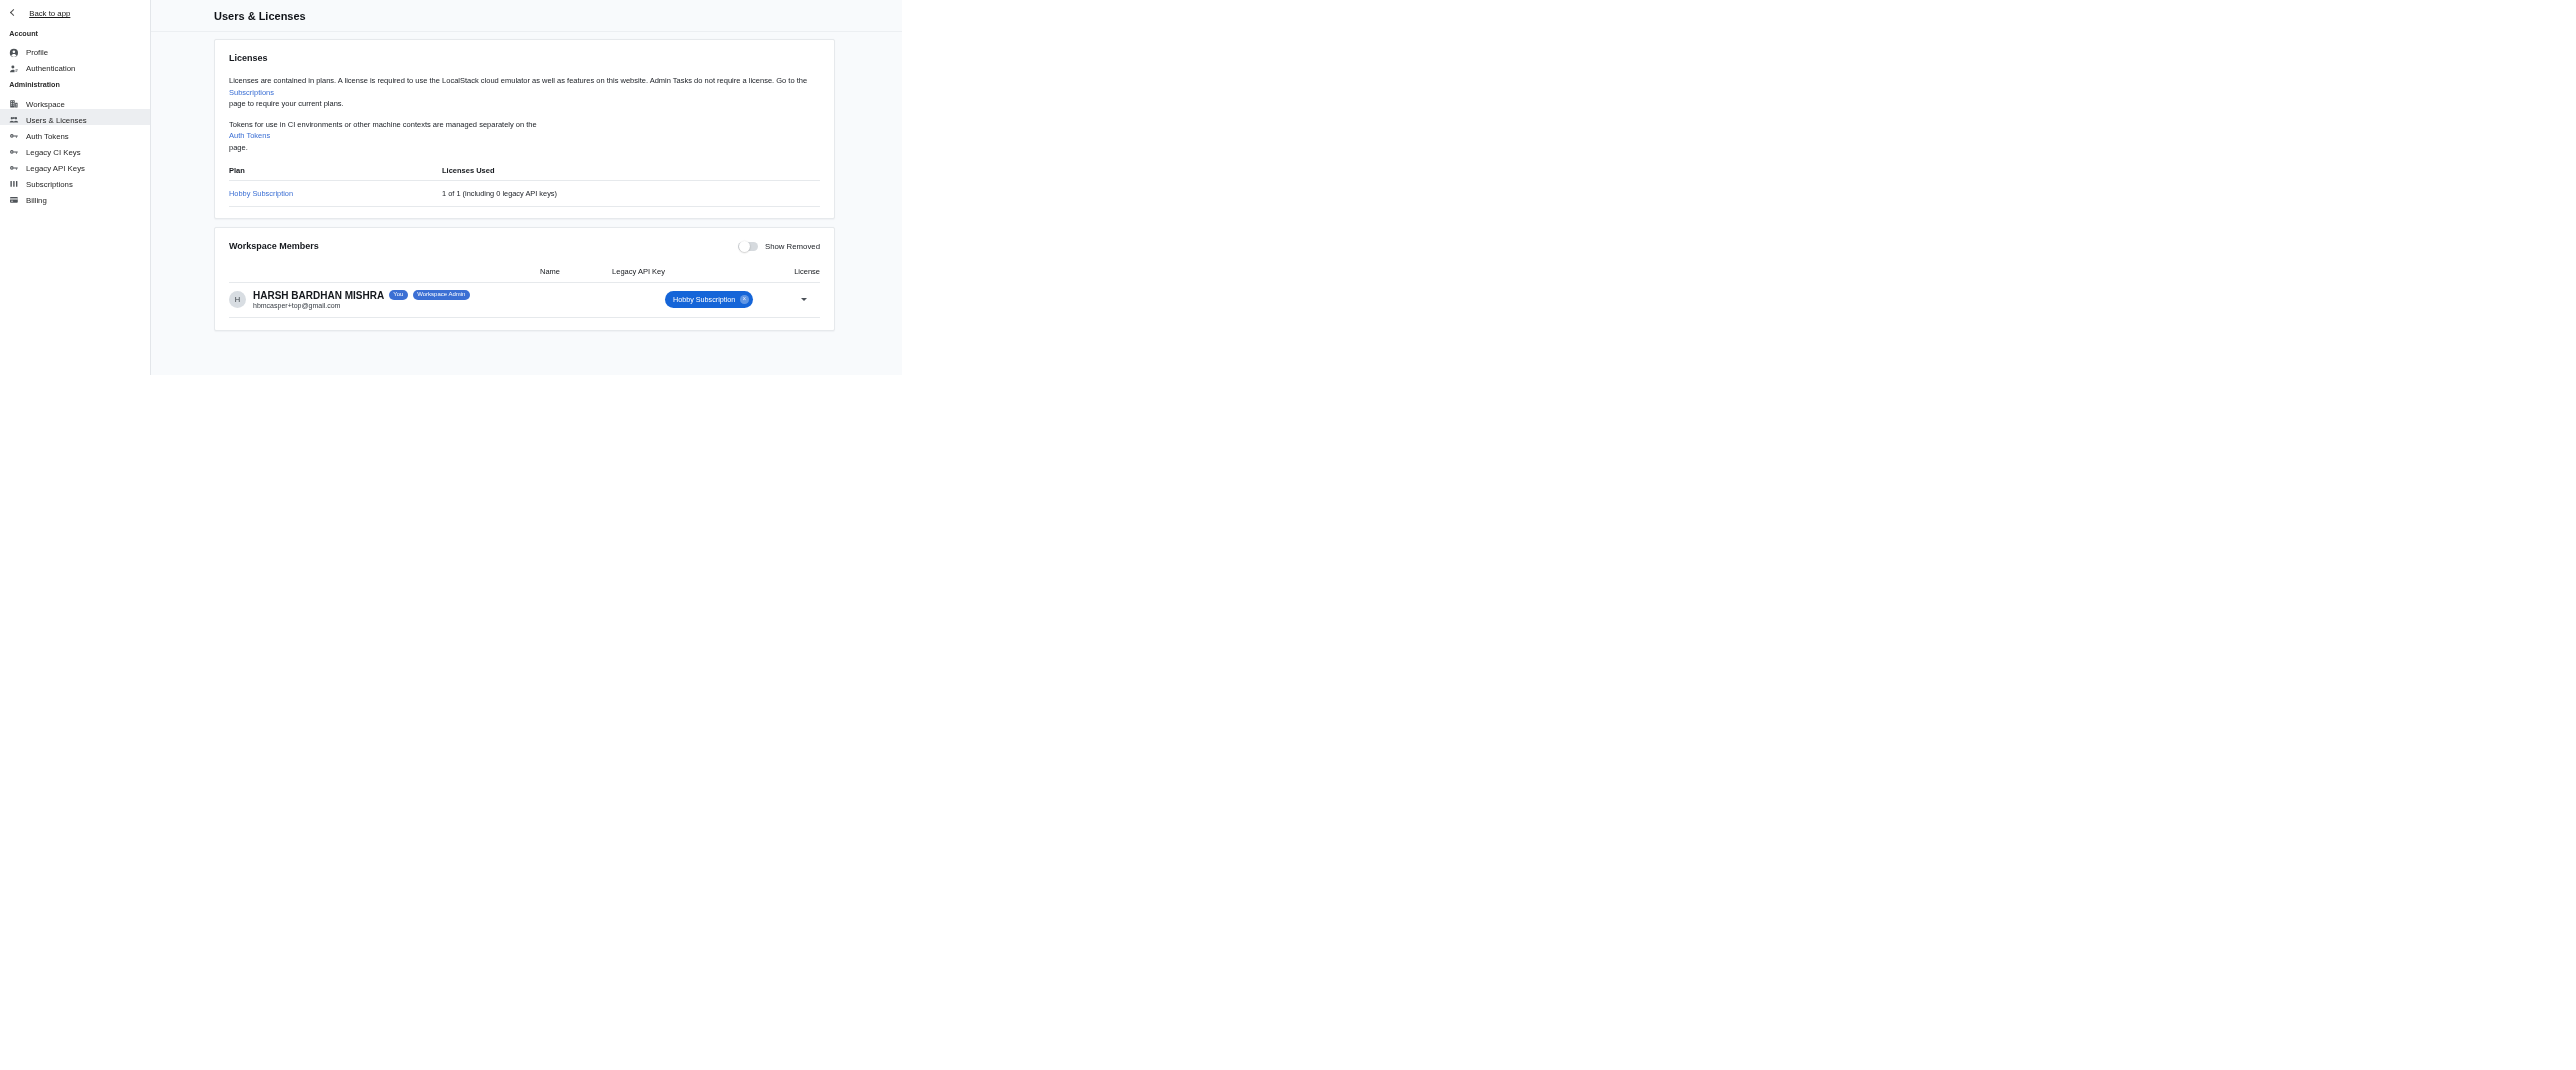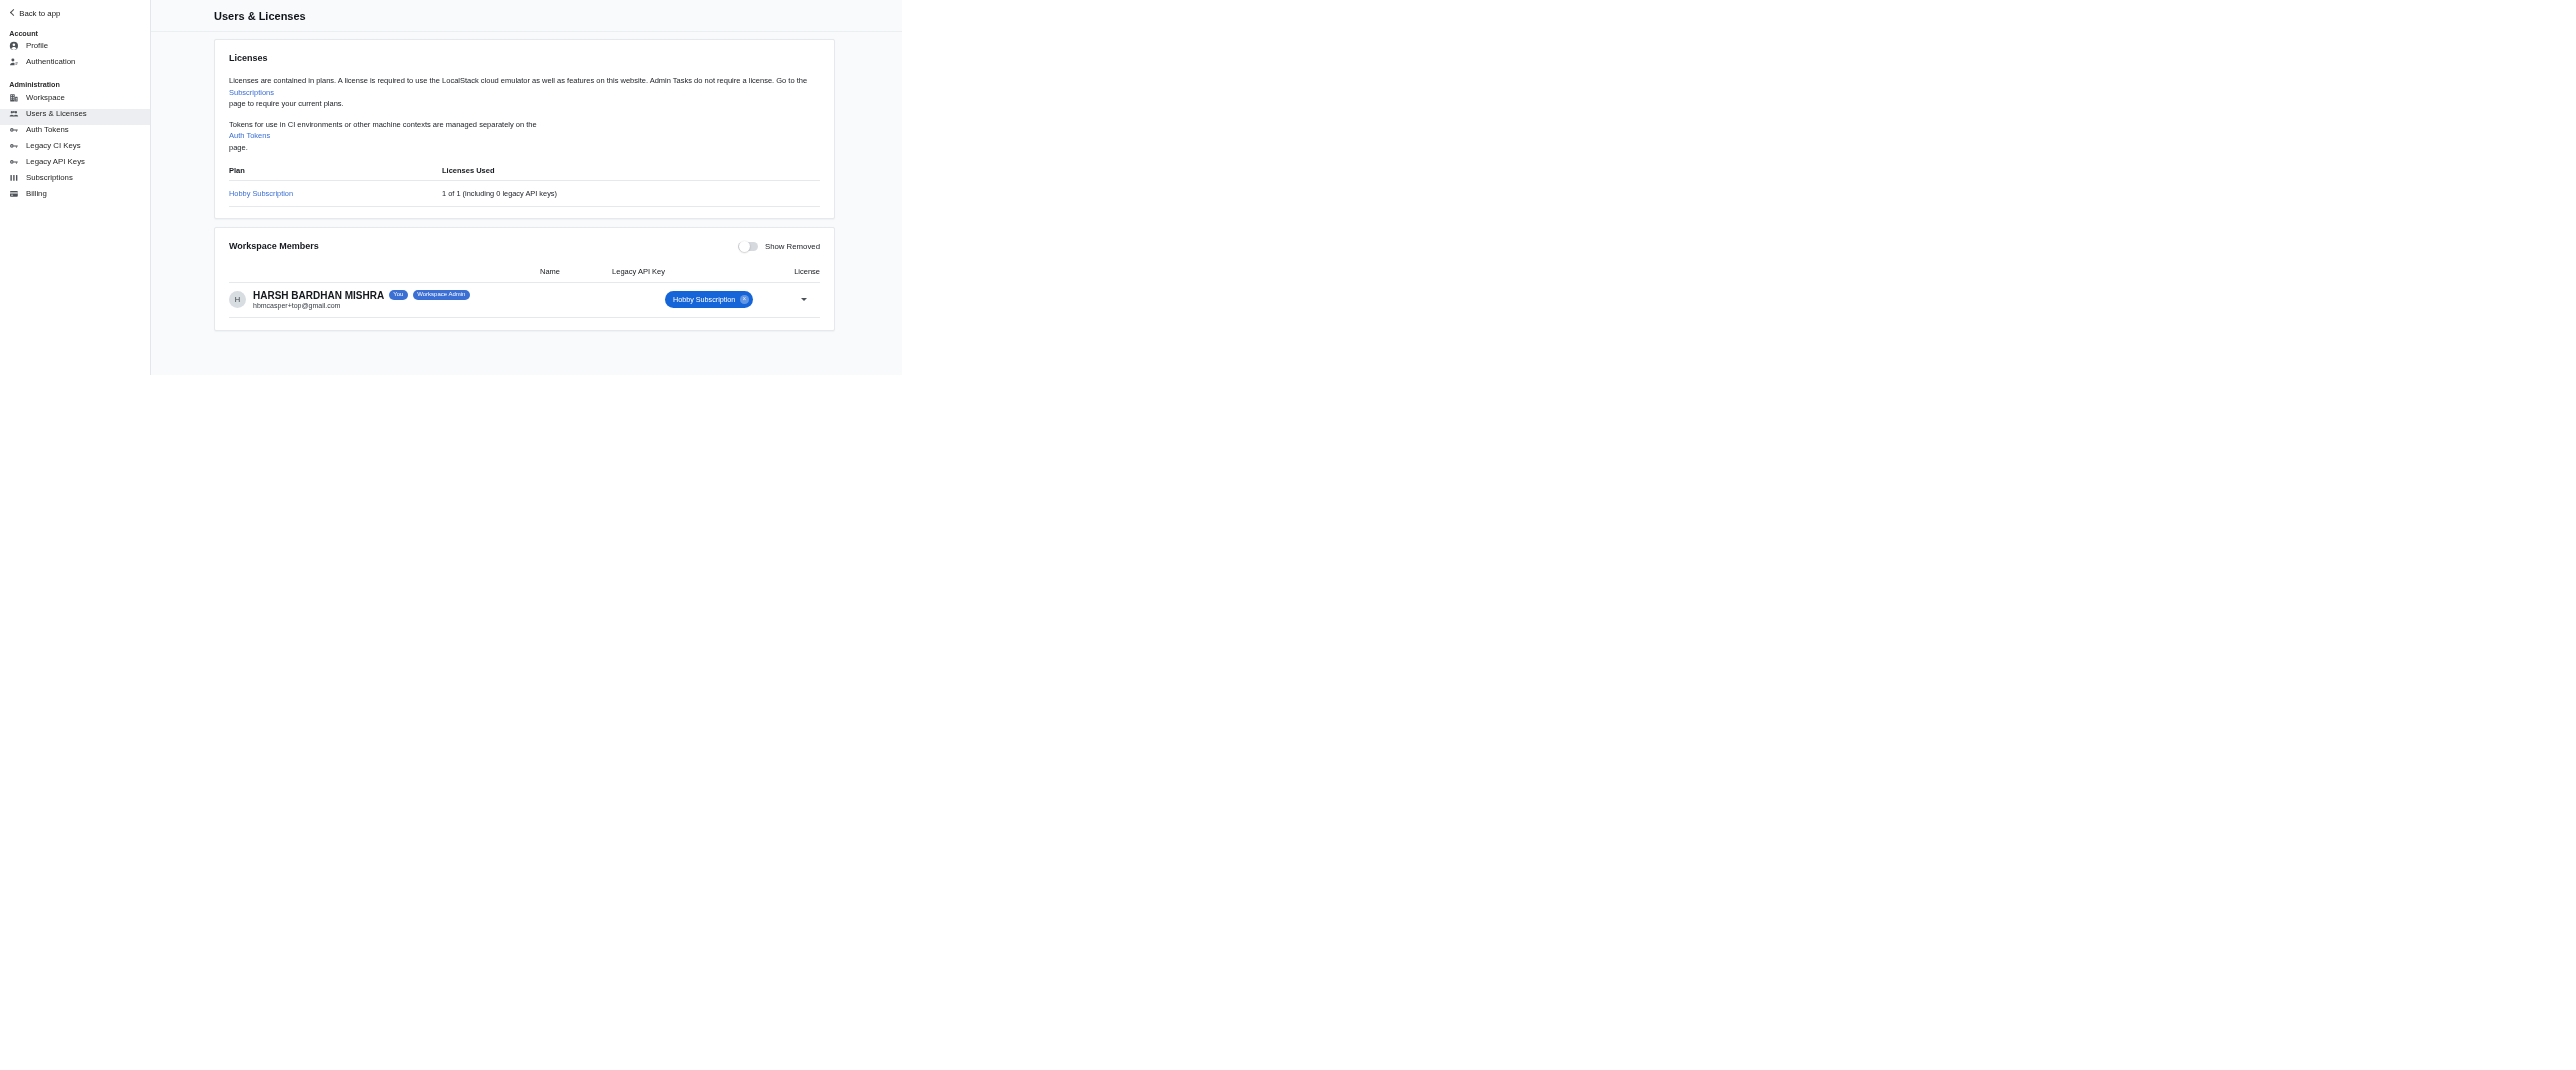--- a/index.html
+++ b/index.html
@@ -23,24 +23,25 @@
     min-width: 151px;
     height: 100%;
     background: #ffffff;
     border-right: 0.6px solid #e3e6ea;
     padding-top: 5.8px;
     font-size: 7.8px;
   }
   .back-row {
     display: flex;
     align-items: flex-start;
-    gap: 3px;
+    gap: 13px;
     padding: 3.5px 0 3.5px 9.2px;
     cursor: pointer;
     color: #1a1a1a;
+    text-decoration: underline;
   }
   .back-row .chev {
     display: inline-block;
     width: 7px; height: 7px;
     position: relative;
   }
   .back-row .chev::before {
     content: "";
     position: absolute;
     left: 1.7px; top: 0.6px;
@@ -52,21 +53,21 @@
   .back-label { font-size: 7.8px; }
 
   .section-title {
     font-size: 7.2px;
     font-weight: bold;
     color: #2b2b2b;
     padding: 7px 0 3.5px 9.2px;
   }
   .nav-item {
     display: flex;
-    align-items: flex-start;
+    align-items: flex-end;
     gap: 7px;
     height: 16px;
     padding-left: 9.2px;
     cursor: pointer;
     color: #1f1f1f;
     font-size: 7.8px;
   }
   .nav-item.active { background: #eceef1; }
   .nav-icon {
     width: 9.8px; height: 9.8px;

